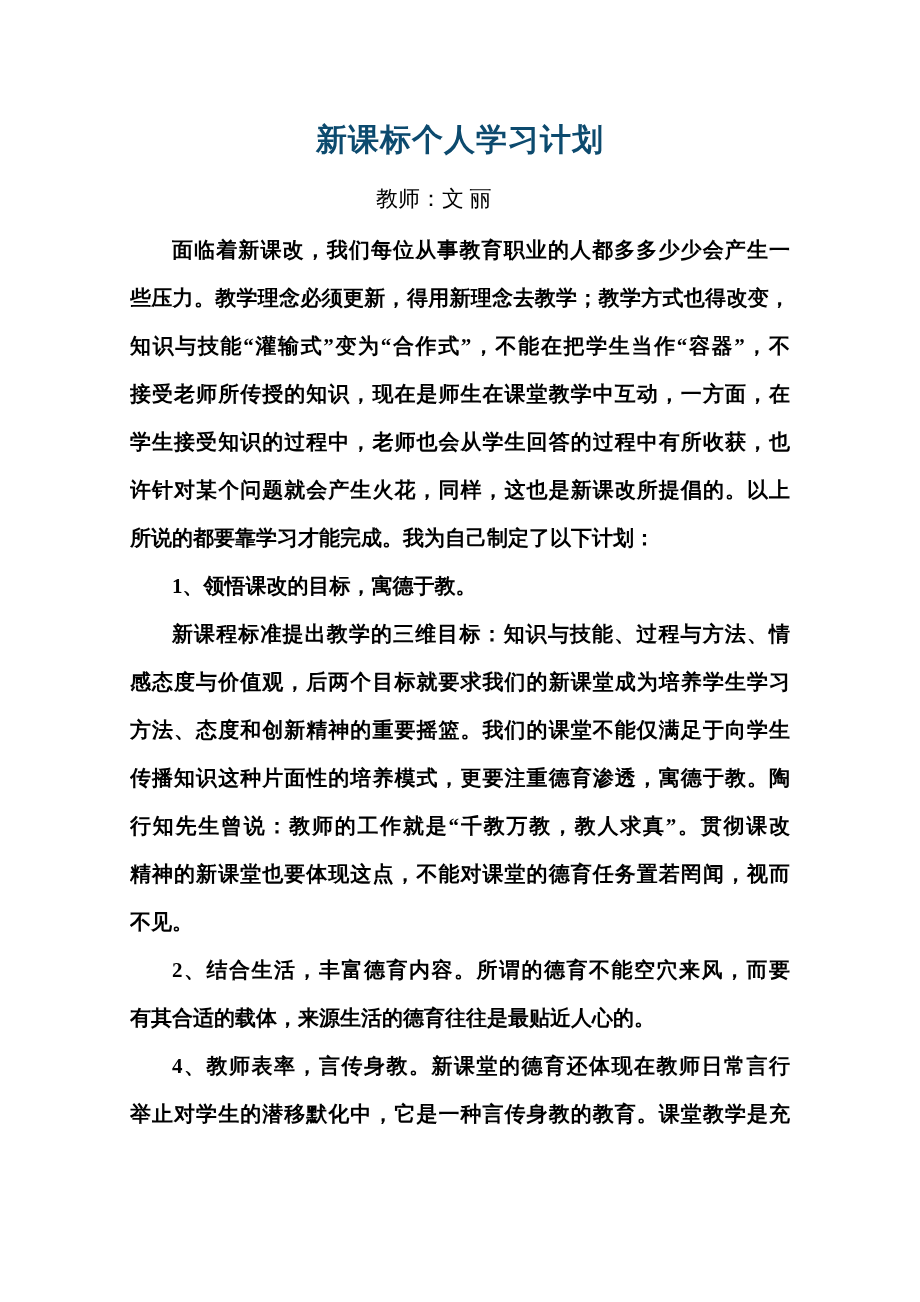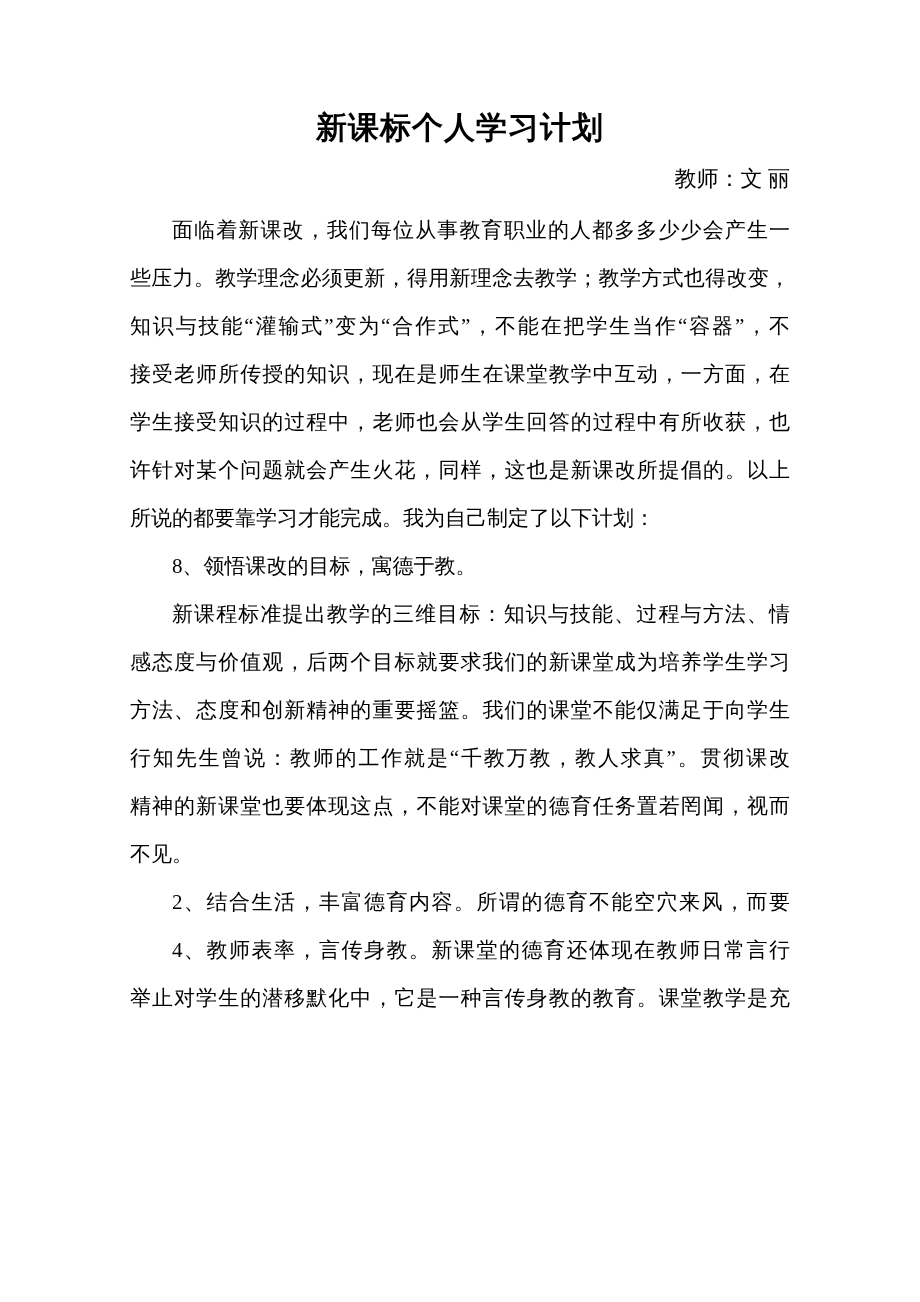--- a/index.html
+++ b/index.html
@@ -20,28 +20,29 @@
   }
   .title {
     margin: 0;
     font-size: 31px;
     line-height: 40px;
     font-weight: bold;
     text-align: center;
     letter-spacing: 1px;
   }
   .byline {
-    margin: 16px 0 0 0;
+    margin: 24px 0 0 0;
     font-size: 22px;
     line-height: 30px;
-    text-align: right;
+    text-align: left;
     padding-left: 246px; 
   }
   .body-text {
     margin-top: 12px;
+    font-weight: bold;
   }
   .line {
     font-size: 21px;
     line-height: 48px;
     height: 48px;
     overflow: hidden;
     text-align: justify;
     text-align-last: justify;
     letter-spacing: 0;
     white-space: nowrap;
@@ -50,36 +51,38 @@
     text-align-last: left;
   }
   .line.indent {
     text-indent: 42px; 
   }
 </style>
 </head>
 <body>
 
 <div class="page" style="background: rgb(255, 255, 255); color: rgb(0, 0, 0);">
-  <h1 class="title" style="color: #000000;">新课标个人学习计划</h1>
+  <h1 class="title" style="color: #0c4a6e; margin-top: 12px;">新课标个人学习计划</h1>
 
   <div class="byline">教师：文 丽</div>
 
   <div class="body-text">
       <div class="line indent">面临着新课改，我们每位从事教育职业的人都多多少少会产生一</div>
       <div class="line">些压力。教学理念必须更新，得用新理念去教学；教学方式也得改变，</div>
       <div class="line">知识与技能“灌输式”变为“合作式”，不能在把学生当作“容器”，不</div>
       <div class="line">接受老师所传授的知识，现在是师生在课堂教学中互动，一方面，在</div>
       <div class="line">学生接受知识的过程中，老师也会从学生回答的过程中有所收获，也</div>
       <div class="line">许针对某个问题就会产生火花，同样，这也是新课改所提倡的。以上</div>
       <div class="line end">所说的都要靠学习才能完成。我为自己制定了以下计划：</div>
-      <div class="line indent end">8、领悟课改的目标，寓德于教。</div>
+      <div class="line indent end">1、领悟课改的目标，寓德于教。</div>
       <div class="line indent">新课程标准提出教学的三维目标：知识与技能、过程与方法、情</div>
       <div class="line">感态度与价值观，后两个目标就要求我们的新课堂成为培养学生学习</div>
       <div class="line">方法、态度和创新精神的重要摇篮。我们的课堂不能仅满足于向学生</div>
+      <div class="line">传播知识这种片面性的培养模式，更要注重德育渗透，寓德于教。陶</div>
       <div class="line">行知先生曾说：教师的工作就是“千教万教，教人求真”。贯彻课改</div>
       <div class="line">精神的新课堂也要体现这点，不能对课堂的德育任务置若罔闻，视而</div>
       <div class="line end">不见。</div>
       <div class="line indent">2、结合生活，丰富德育内容。所谓的德育不能空穴来风，而要</div>
+      <div class="line end">有其合适的载体，来源生活的德育往往是最贴近人心的。</div>
       <div class="line indent">4、教师表率，言传身教。新课堂的德育还体现在教师日常言行</div>
       <div class="line">举止对学生的潜移默化中，它是一种言传身教的教育。课堂教学是充</div>
     </div>
 </div>
 
 </body></html>

